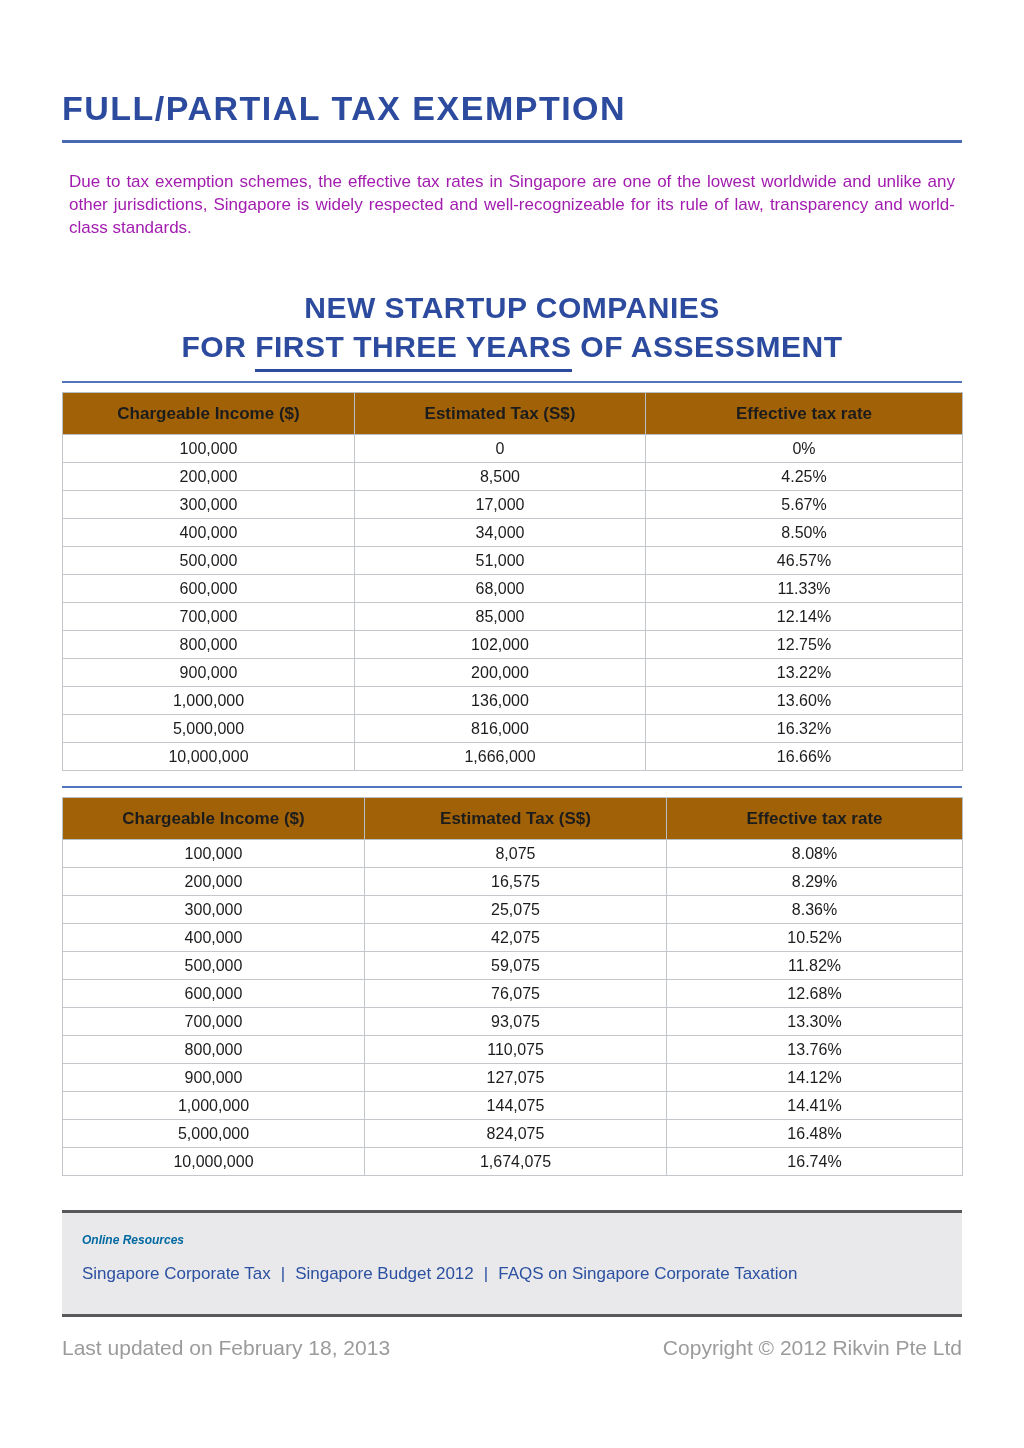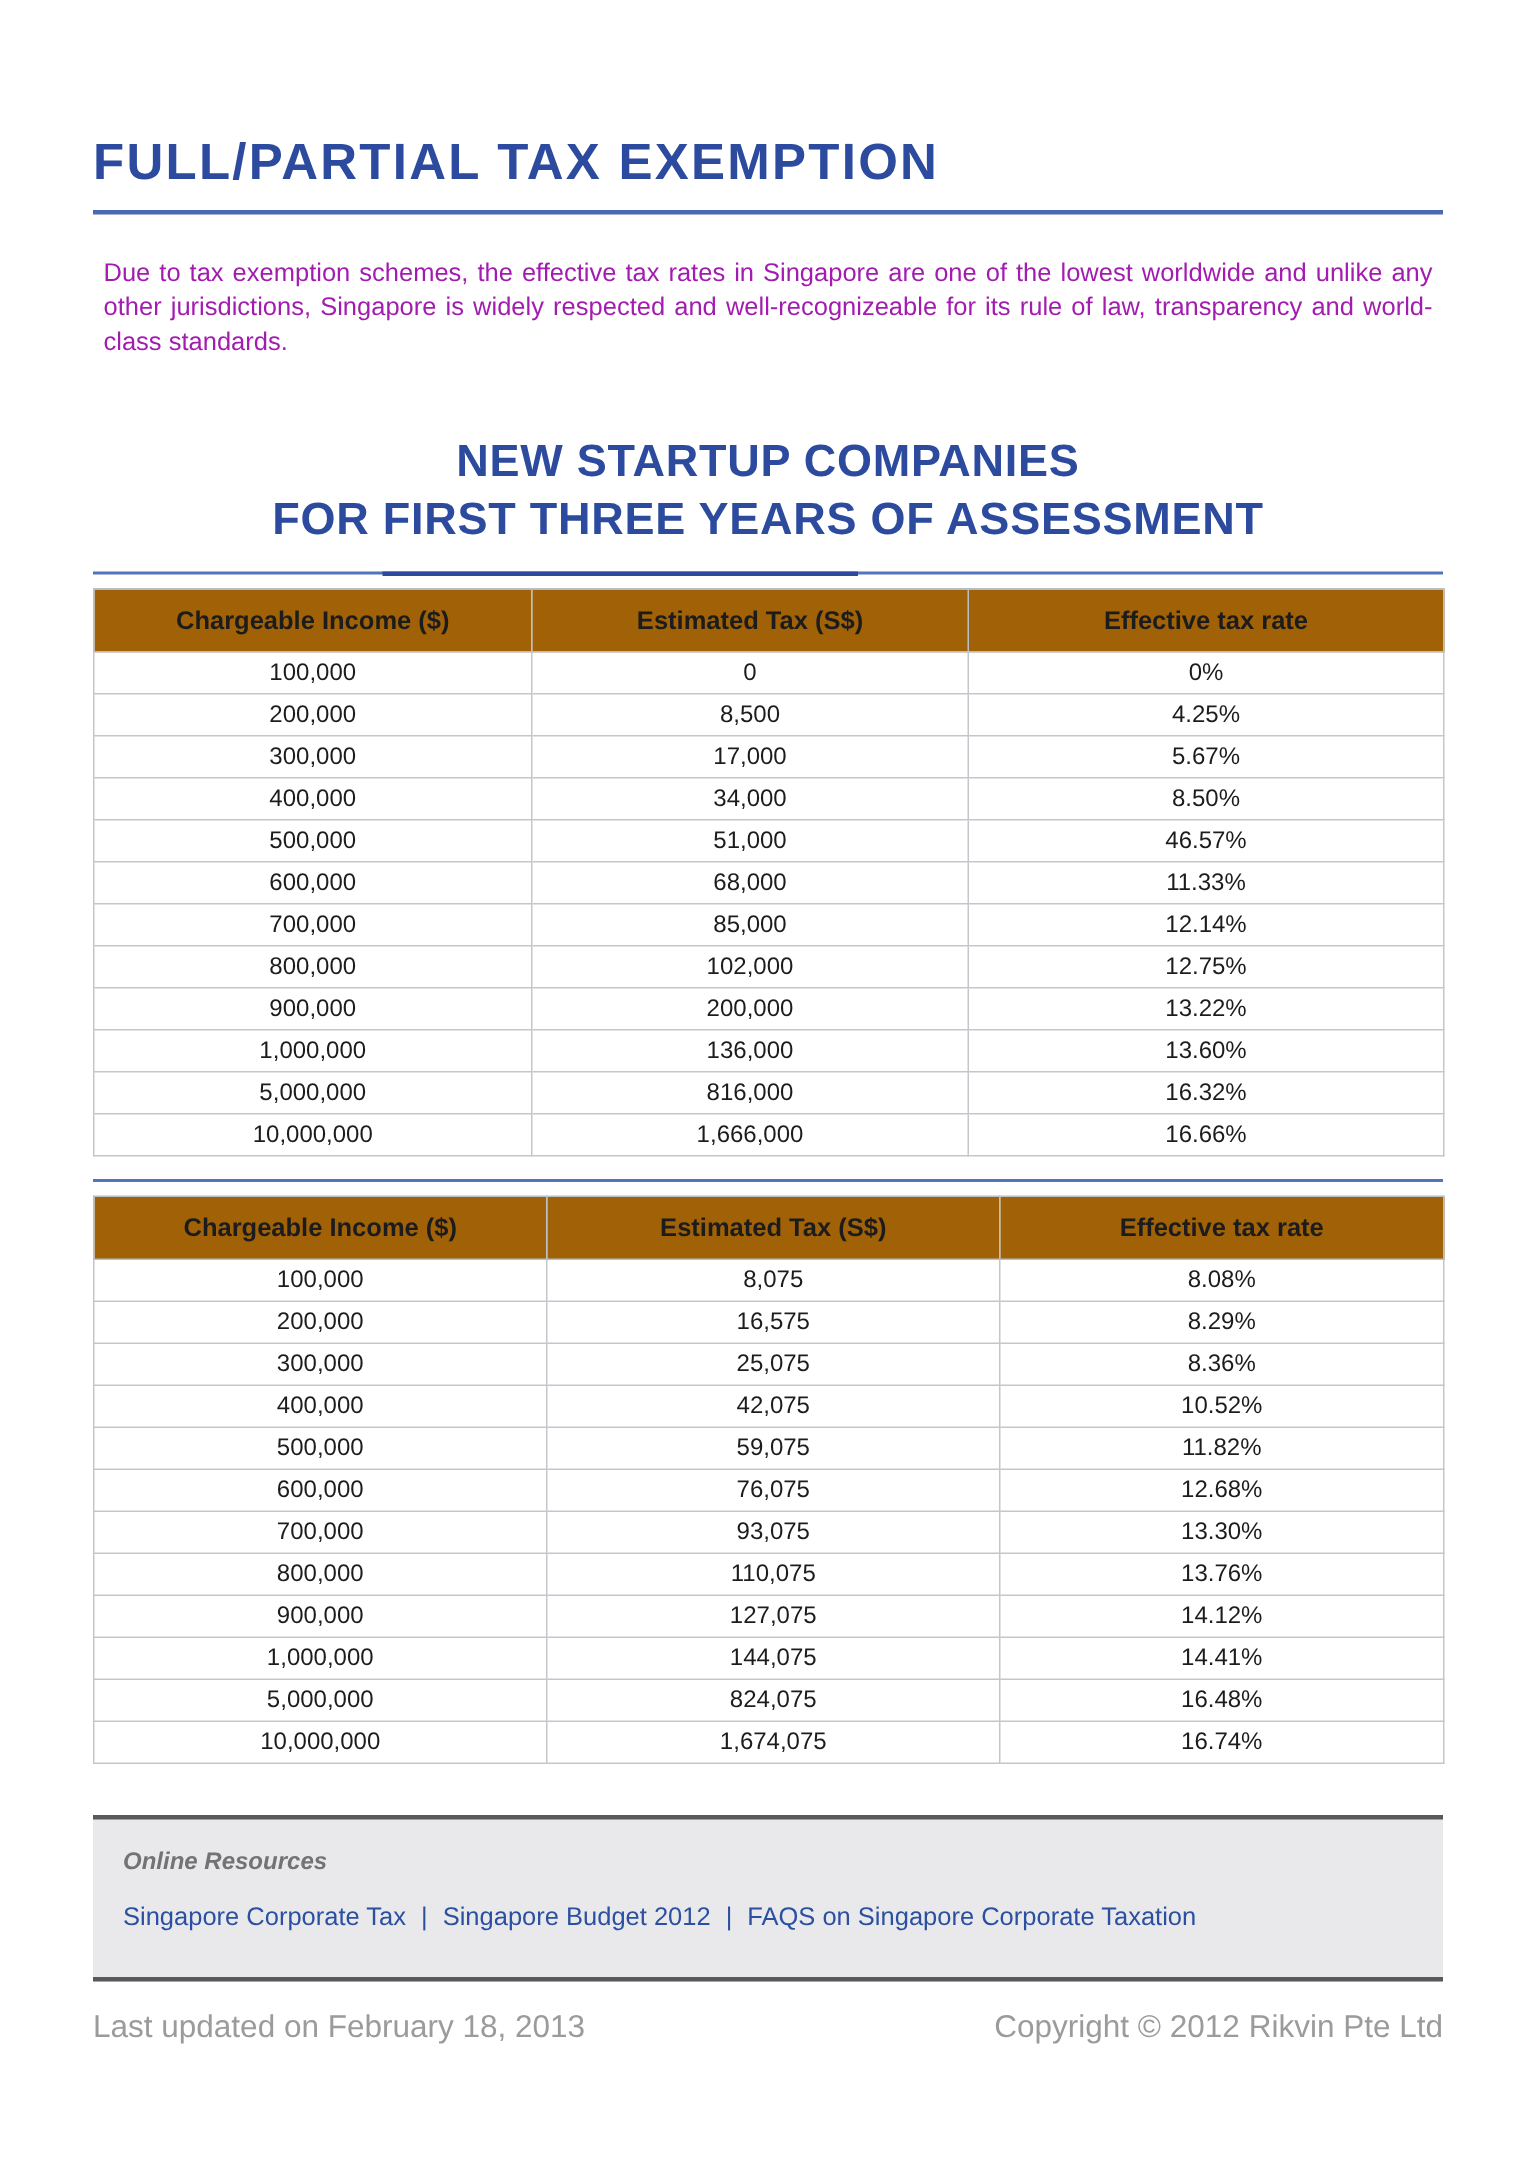--- a/index.html
+++ b/index.html
@@ -42,21 +42,21 @@
     color: #2d4b9e;
     font-weight: bold;
     font-size: 30px;
     line-height: 39px;
     letter-spacing: 0.5px;
   }
   .h-startup { margin-top: 49px; }
   .h-partial { margin-top: 44px; line-height: 34px; }
   .u-underline {
     border-bottom: 3px solid #2d4b9e;
-    padding-bottom: 18px;
+    padding-bottom: 6px;
   }
 
   
   .table-rule {
     margin-top: 15px;
     height: 2px;
     background: #5274be;
     border: none;
   }
 
@@ -91,24 +91,24 @@
 
   
   .resources-box {
     margin-top: 34px;
     background: #e9e9eb;
     border-top: 3px solid #59595b;
     border-bottom: 3px solid #59595b;
     padding: 20px 20px 30px 20px;
   }
   .resources-label {
-    font-size: 16px;
+    font-size: 12px;
     font-weight: bold;
     font-style: italic;
-    color: #737373;
+    color: #0369a1;
   }
   .resources-links {
     margin-top: 17px;
     font-size: 17px;
     color: #2b50a1;
   }
   .resources-links .link { color: #2b50a1; text-decoration: none; cursor: pointer; }
   .resources-links .sep { color: #2b50a1; padding: 0 10px; }
 
   

